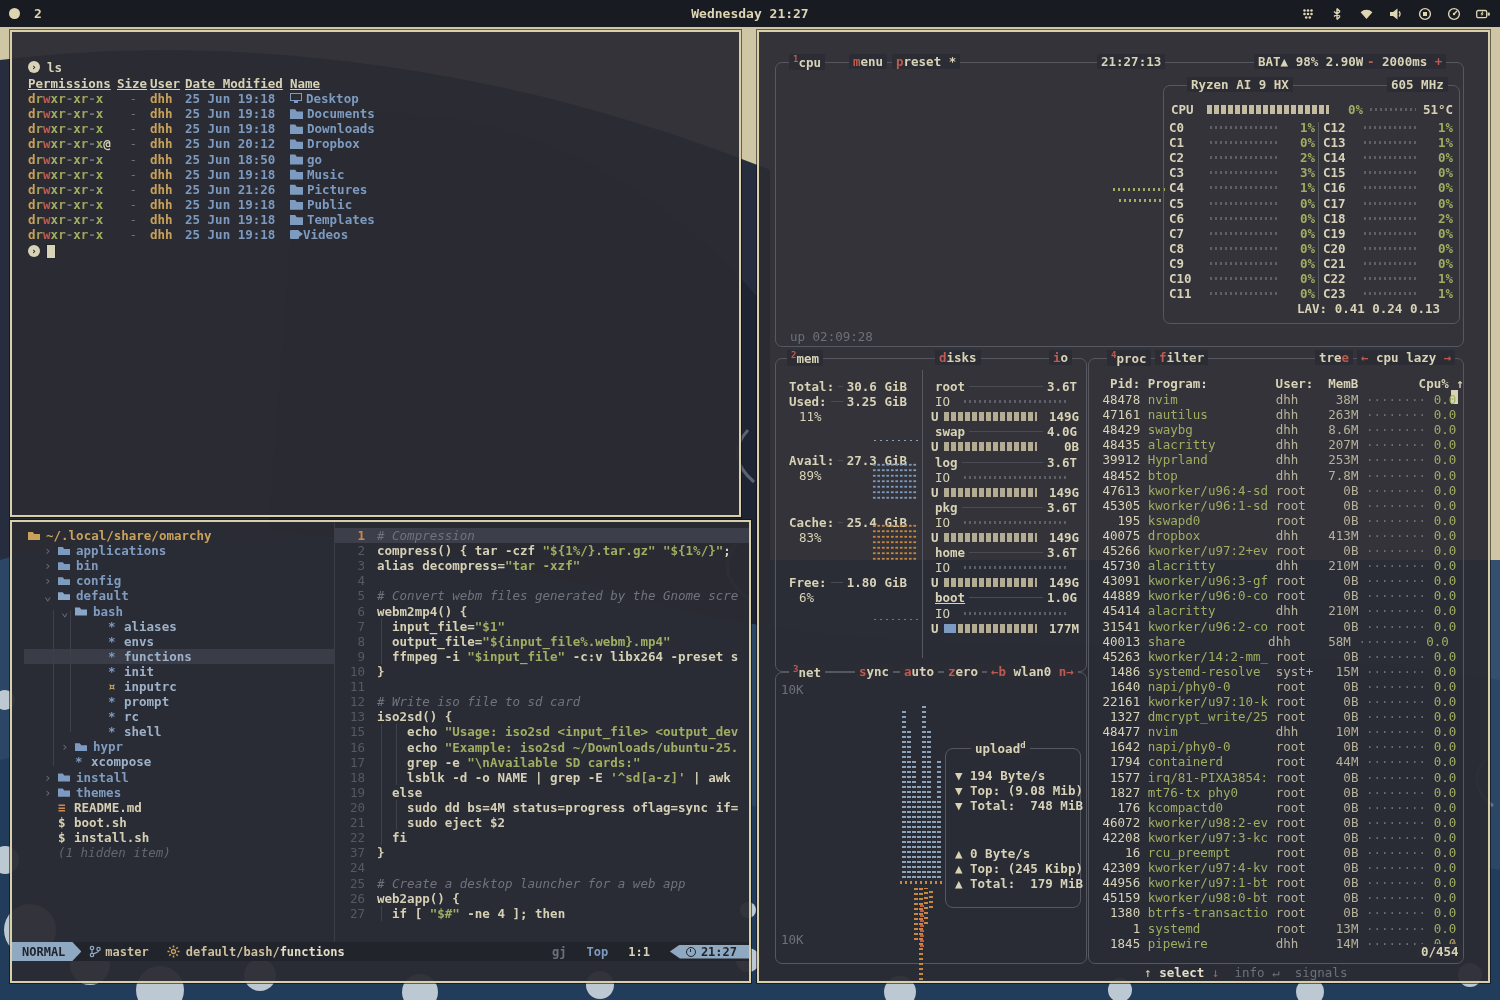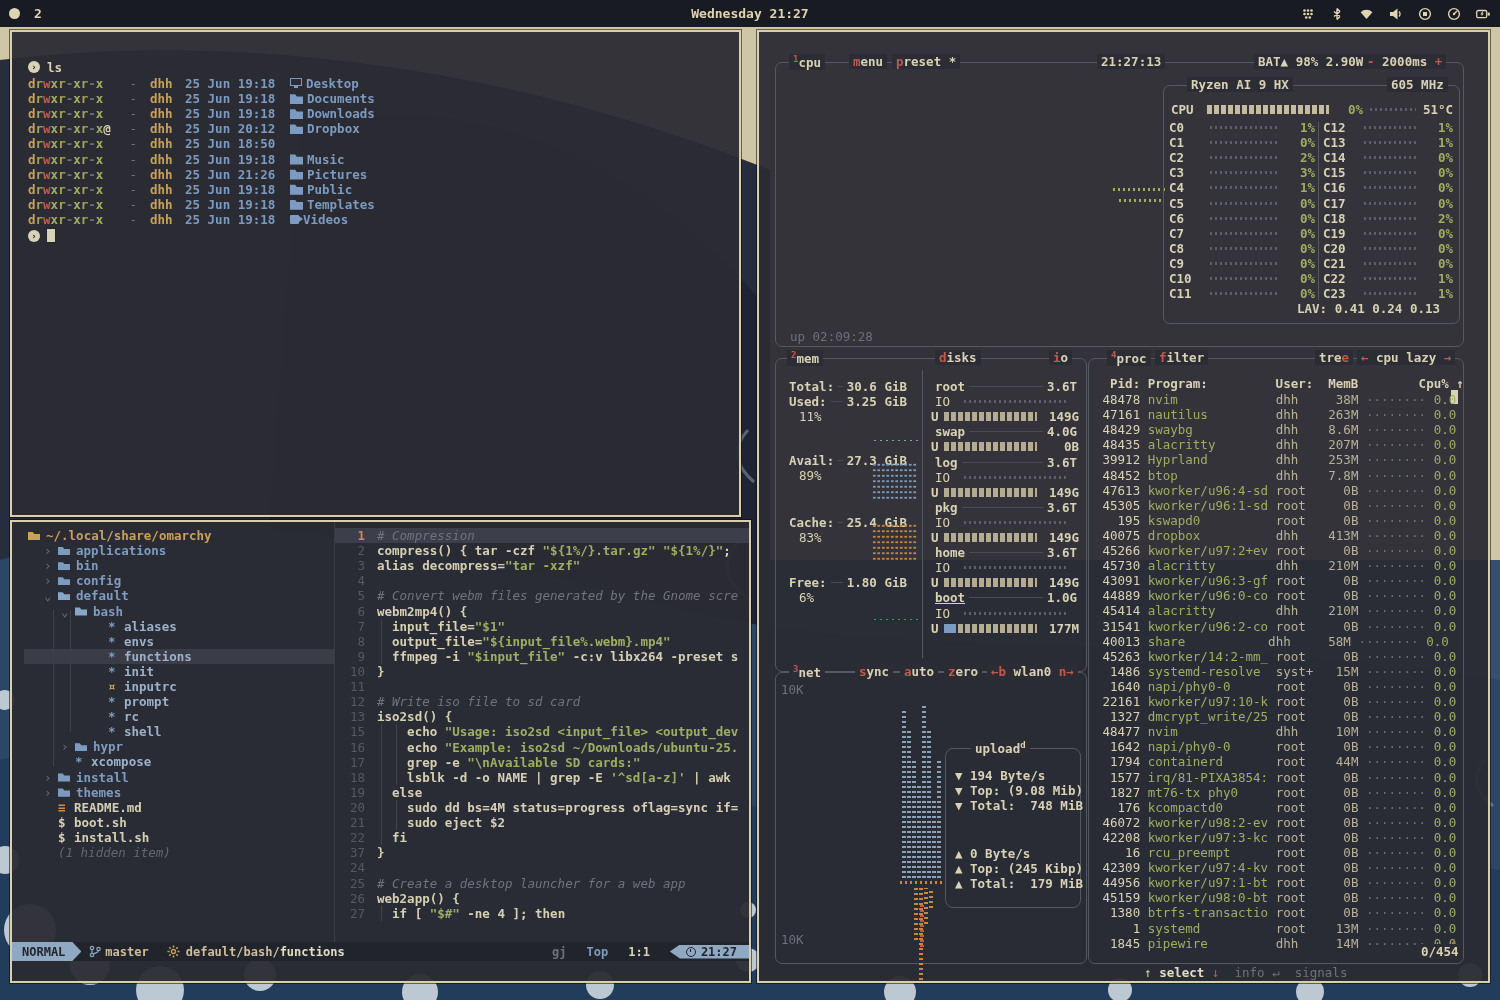--- a/index.html
+++ b/index.html
@@ -181,20 +181,27 @@
     </svg>
   </span>
 </div>
 
 <div class="window" style="left:10px;top:30px;width:731px;height:487px">
   <div id="term">
     <div class="prompt-row">
       <span class="prompt-ic">›</span>
       <span class="c-cream" style="font-weight:bold">ls</span>
     </div>
+    <div class="ls-grid ls-head">
+      <span>Permissions</span>
+      <span>Size</span>
+      <span class="ls-user">User</span>
+      <span>Date Modified</span>
+      <span>Name</span>
+    </div>
     <div id="ls-rows">
         <div class="ls-grid">
           <span class="pre" style="font-weight: bold;"><span class="c-tan">d</span><span class="c-olv">r</span><span class="c-red">w</span><span class="c-grn">x</span><span class="c-olv">r</span><span class="c-gry">-</span><span class="c-grn">x</span><span class="c-olv">r</span><span class="c-gry">-</span><span class="c-grn">x</span></span>
           <span class="ls-size"><span class="c-gry">-</span></span>
           <span class="ls-user" style="font-weight: bold;"><span class="c-tan">dhh</span></span>
           <span style="font-weight: bold;"><span class="c-blu">25 Jun 19:18</span></span>
           <span class="ls-name">
             <span class="fi monitor-icon"></span>
             <span>Desktop</span>
           </span>
@@ -227,20 +234,24 @@
           <span class="ls-name">
             <span class="fi folder-icon"></span>
             <span>Dropbox</span>
           </span>
         </div>
         <div class="ls-grid">
           <span class="pre" style="font-weight: bold;"><span class="c-tan">d</span><span class="c-olv">r</span><span class="c-red">w</span><span class="c-grn">x</span><span class="c-olv">r</span><span class="c-gry">-</span><span class="c-grn">x</span><span class="c-olv">r</span><span class="c-gry">-</span><span class="c-grn">x</span></span>
           <span class="ls-size"><span class="c-gry">-</span></span>
           <span class="ls-user" style="font-weight: bold;"><span class="c-tan">dhh</span></span>
           <span style="font-weight: bold;"><span class="c-blu">25 Jun 18:50</span></span>
+          <span class="ls-name">
+            <span class="fi folder-icon"></span>
+            <span>go</span>
+          </span>
         </div>
         <div class="ls-grid">
           <span class="pre" style="font-weight: bold;"><span class="c-tan">d</span><span class="c-olv">r</span><span class="c-red">w</span><span class="c-grn">x</span><span class="c-olv">r</span><span class="c-gry">-</span><span class="c-grn">x</span><span class="c-olv">r</span><span class="c-gry">-</span><span class="c-grn">x</span></span>
           <span class="ls-size"><span class="c-gry">-</span></span>
           <span class="ls-user" style="font-weight: bold;"><span class="c-tan">dhh</span></span>
           <span style="font-weight: bold;"><span class="c-blu">25 Jun 19:18</span></span>
           <span class="ls-name">
             <span class="fi folder-icon"></span>
             <span>Music</span>
           </span>

